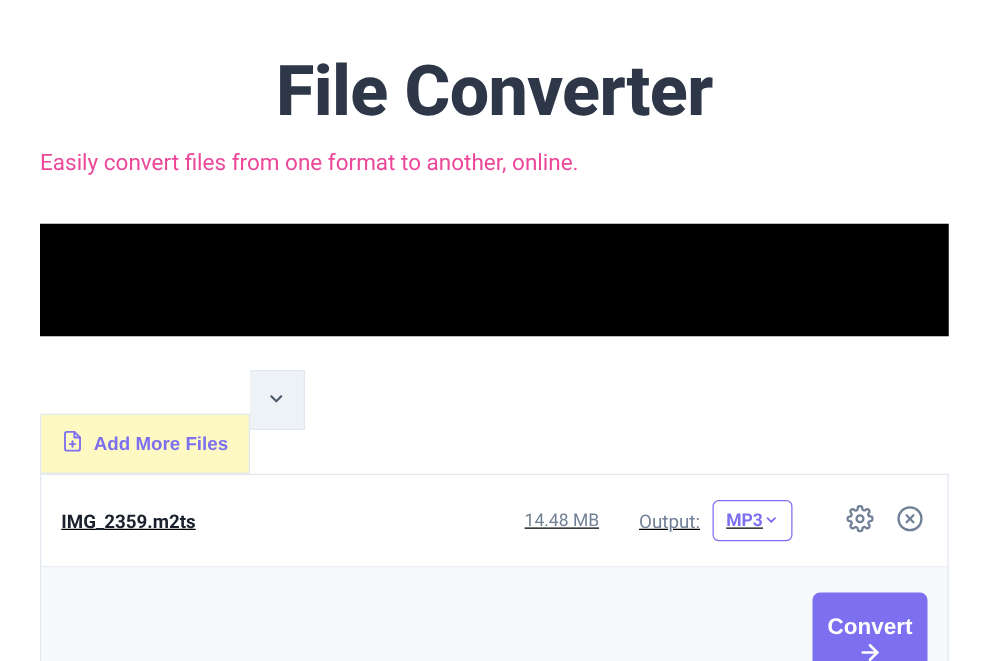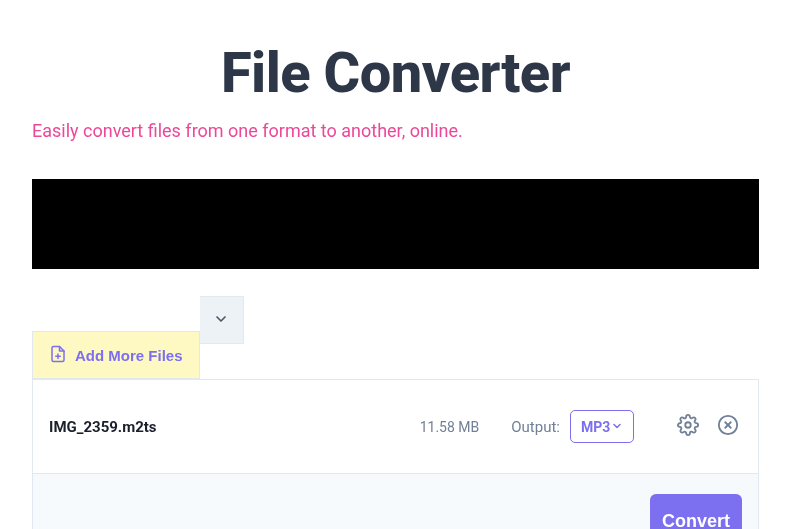--- a/index.html
+++ b/index.html
@@ -72,22 +72,23 @@
     }
     .dropdown-btn svg {
       width: 16px;
       height: 16px;
     }
     .file-row {
       display: flex;
       align-items: center;
       border: 1px solid #e2e8f0;
       border-top: 1px solid #e2e8f0;
-      padding: 30px 16px;
+      padding: 20px 16px;
       background: #fff;
+      text-decoration: underline;
     }
     .file-name {
       font-size: 15px;
       font-weight: 700;
       color: #1a202c;
       flex: 1;
     }
     .file-size {
       font-size: 14px;
       color: #718096;
@@ -185,21 +186,21 @@
       <span>
         <svg viewBox="0 0 24 24" fill="none" stroke="#4a5568" stroke-width="2.5" stroke-linecap="round" stroke-linejoin="round">
           <polyline points="6 9 12 15 18 9"></polyline>
         </svg>
       </span>
     </button>
   </div>
 
   <div class="file-row">
     <span class="file-name">IMG_2359.m2ts</span>
-    <span class="file-size">11.58 MB</span>
+    <span class="file-size">14.48 MB</span>
     <span class="output-label">Output:</span>
     <div class="format-select">
       <span class="format-value">MP3</span>
       <span>
         <svg viewBox="0 0 24 24" fill="none" stroke="#7c6ff0" stroke-width="3" stroke-linecap="round" stroke-linejoin="round">
           <polyline points="6 9 12 15 18 9"></polyline>
         </svg>
       </span>
     </div>
     <div class="icon-btn settings">

